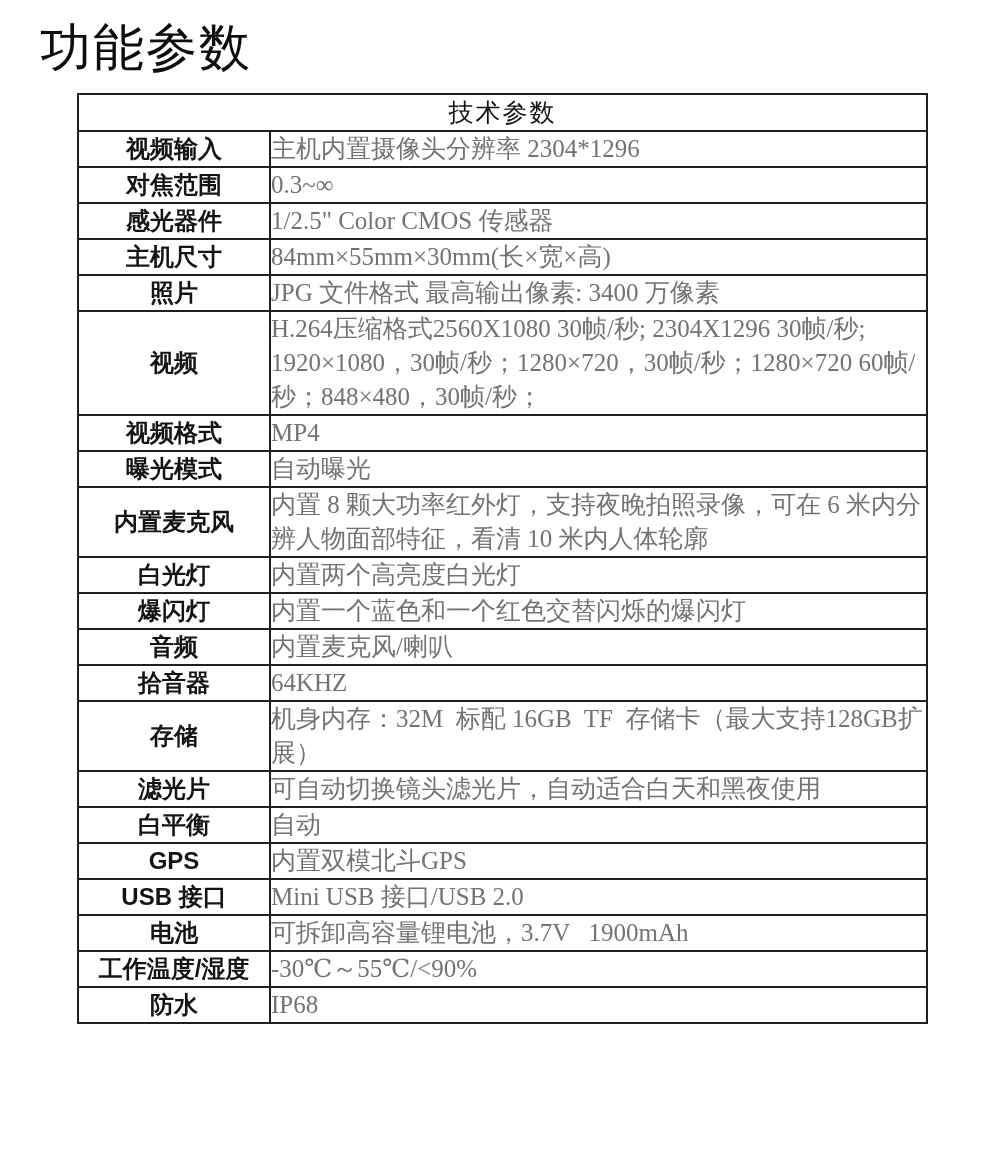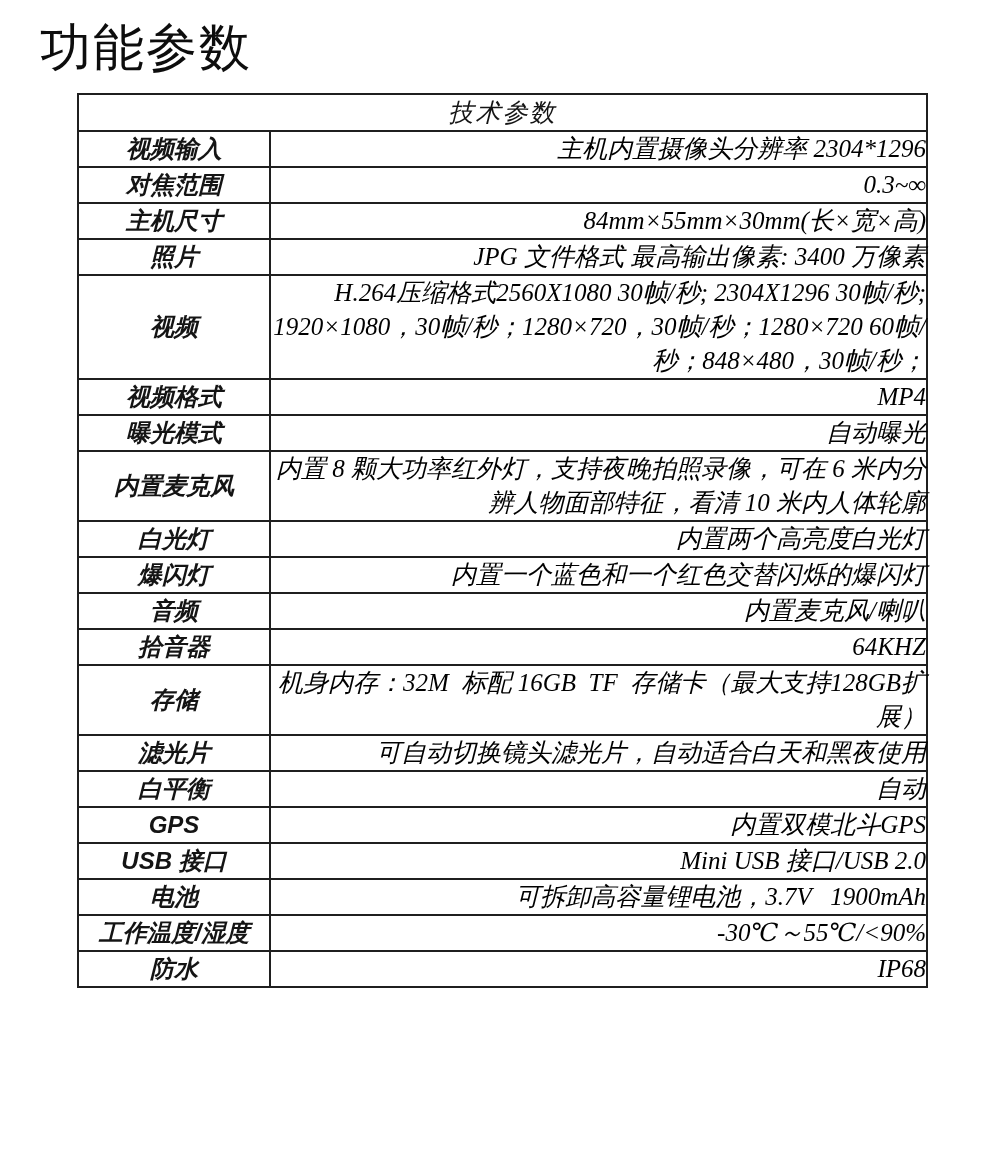--- a/index.html
+++ b/index.html
@@ -28,21 +28,20 @@
     white-space: nowrap;
   }
   table.spec-table {
     position: absolute;
     left: 77px;
     top: 93px;
     width: 851px;
     table-layout: fixed;
     border-collapse: collapse;
     background: #ffffff;
-    font-style: italic;
   }
   .spec-table th,
   .spec-table td {
     border: 2px solid #1f1f1f;
     vertical-align: middle;
     padding: 0;
   }
   .col-label { width: 192px; }
   .table-header-cell {
     font-family: "Liberation Serif", "DejaVu Serif", serif;
@@ -60,24 +59,24 @@
     text-align: center;
     line-height: 34px;
     padding: 1px 2px;
     color: #141414;
     border-radius: 13px;
   }
   .spec-value {
     font-family: "Liberation Serif", "DejaVu Serif", serif;
     font-weight: 400;
     font-size: 25px;
-    text-align: right;
+    text-align: left;
     line-height: 34px;
     padding: 1px 10px 1px 13px;
-    color: #000000;
+    color: #737373;
     white-space: pre-wrap;
     word-break: break-word;
   }
 </style>
 </head>
 <body>
 
 <h1 class="page-title">功能参数</h1>
 
 <table class="spec-table">
@@ -91,20 +90,24 @@
     </tr>
   </thead>
   <tbody>
     <tr>
       <th class="spec-label">视频输入</th>
       <td class="spec-value">主机内置摄像头分辨率 2304*1296</td>
     </tr>
     <tr>
       <th class="spec-label">对焦范围</th>
       <td class="spec-value">0.3~∞</td>
+    </tr>
+    <tr>
+      <th class="spec-label">感光器件</th>
+      <td class="spec-value">1/2.5" Color CMOS 传感器</td>
     </tr>
     <tr>
       <th class="spec-label">主机尺寸</th>
       <td class="spec-value">84mm×55mm×30mm(长×宽×高)</td>
     </tr>
     <tr>
       <th class="spec-label">照片</th>
       <td class="spec-value">JPG 文件格式 最高输出像素: 3400 万像素</td>
     </tr>
     <tr>

